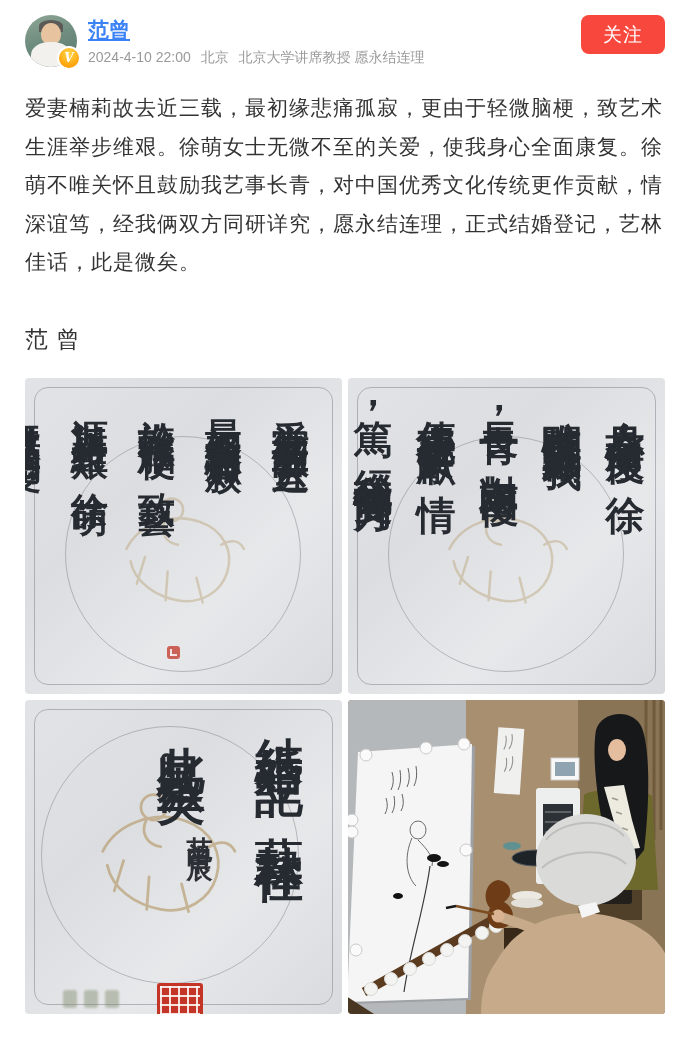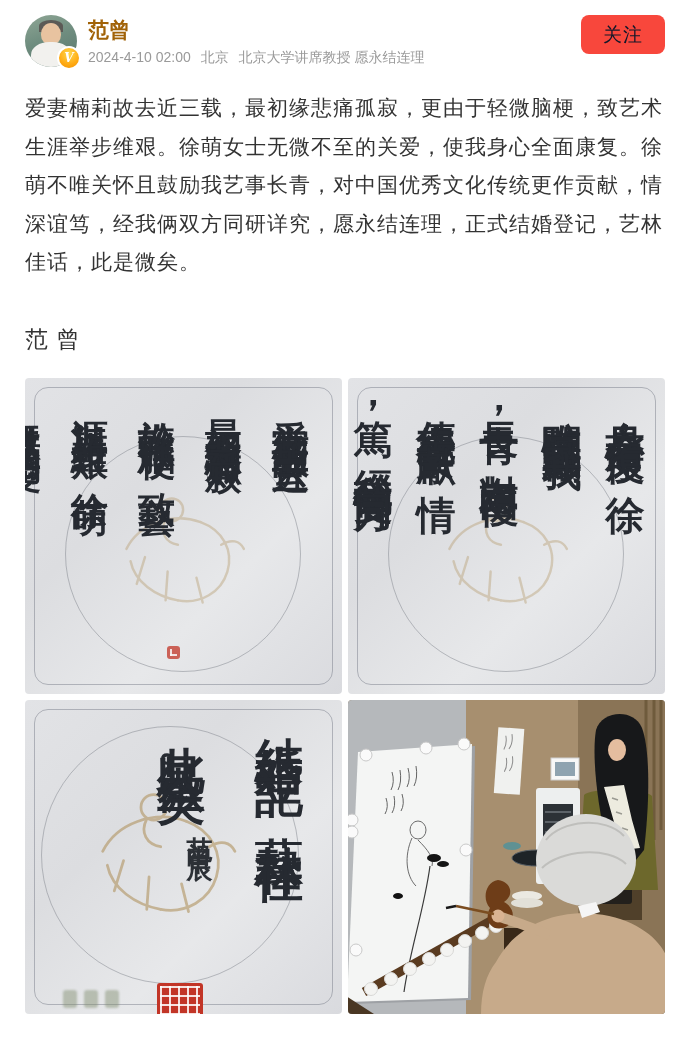--- a/index.html
+++ b/index.html
@@ -16,25 +16,25 @@
           background:#e8c3a0;}
   .avatar .hair{position:absolute;left:14px;top:5px;width:24px;height:12px;border-radius:50% 50% 0 0;
           background:#5c5a56;}
   .avatar .shirt{position:absolute;left:6px;top:27px;width:40px;height:28px;border-radius:46% 46% 0 0;
           background:#f2f1ee;}
   .v-badge{position:absolute;right:-4px;bottom:-3px;width:20px;height:20px;border-radius:50%;
           background:radial-gradient(circle at 50% 30%,#ffd84d 0%,#ffaa13 60%,#f29100 100%);
           border:2px solid #fff;color:#fff;font-weight:bold;font-size:12px;line-height:20px;
           text-align:center;font-family:"DejaVu Serif",serif;font-style:italic;}
   .h-text{margin-left:11px;padding-top:3px;min-width:0;}
-  .u-name{font-size:21px;font-weight:bold;color:#a16207;line-height:24px;cursor:pointer;}
+  .u-name{font-size:21px;font-weight:bold;color:#3b82f6;line-height:24px;cursor:pointer;text-decoration:underline;}
   .u-meta{margin-top:7px;font-size:14px;color:#9a9a9a;line-height:16px;white-space:nowrap;}
   .u-meta span{margin-right:6px;}
   .follow-btn{margin-left:auto;margin-top:0;width:84px;height:39px;border:none;border-radius:8px;
-          background:#f8473c;color:#0f172a;font-size:19px;font-family:"Liberation Sans",sans-serif;
+          background:#f8473c;color:#ffffff;font-size:19px;font-family:"Liberation Sans",sans-serif;
           cursor:pointer;display:flex;align-items:center;justify-content:center;letter-spacing:1px;}
 
   
   .post-body{margin:22px 0 0;font-size:21px;line-height:38.5px;color:#333;letter-spacing:1px;
           text-align:left;word-break:break-all;}
   .post-sign{margin:38px 0 0;font-size:23px;line-height:38.5px;color:#333;letter-spacing:1px;}
 
   
   .image-grid{margin-top:20px;display:grid;grid-template-columns:1fr 1fr;
           grid-template-rows:316px 314px;gap:6px;}
@@ -104,21 +104,21 @@
         <div class="avatar">
           <div class="hair"></div>
           <div class="face"></div>
           <div class="shirt"></div>
         </div>
         <div class="v-badge">V</div>
       </div>
       <div class="h-text">
         <div class="u-name">范曾</div>
         <div class="u-meta">
-          <span>2024-4-10 02:00</span>
+          <span>2024-4-10 22:00</span>
           <span>北京</span>
           <span>北京大学讲席教授 愿永结连理</span>
         </div>
       </div>
       <button class="follow-btn">关注</button>
     </div>
 
     <p class="post-body">爱妻楠莉故去近三载，最初缘悲痛孤寂，更由于轻微脑梗，致艺术生涯举步维艰。徐萌女士无微不至的关爱，使我身心全面康复。徐萌不唯关怀且鼓励我艺事长青，对中国优秀文化传统更作贡献，情深谊笃，经我俩双方同研详究，愿永结连理，正式结婚登记，艺林佳话，此是微矣。</p>
 
     <div class="post-sign">

